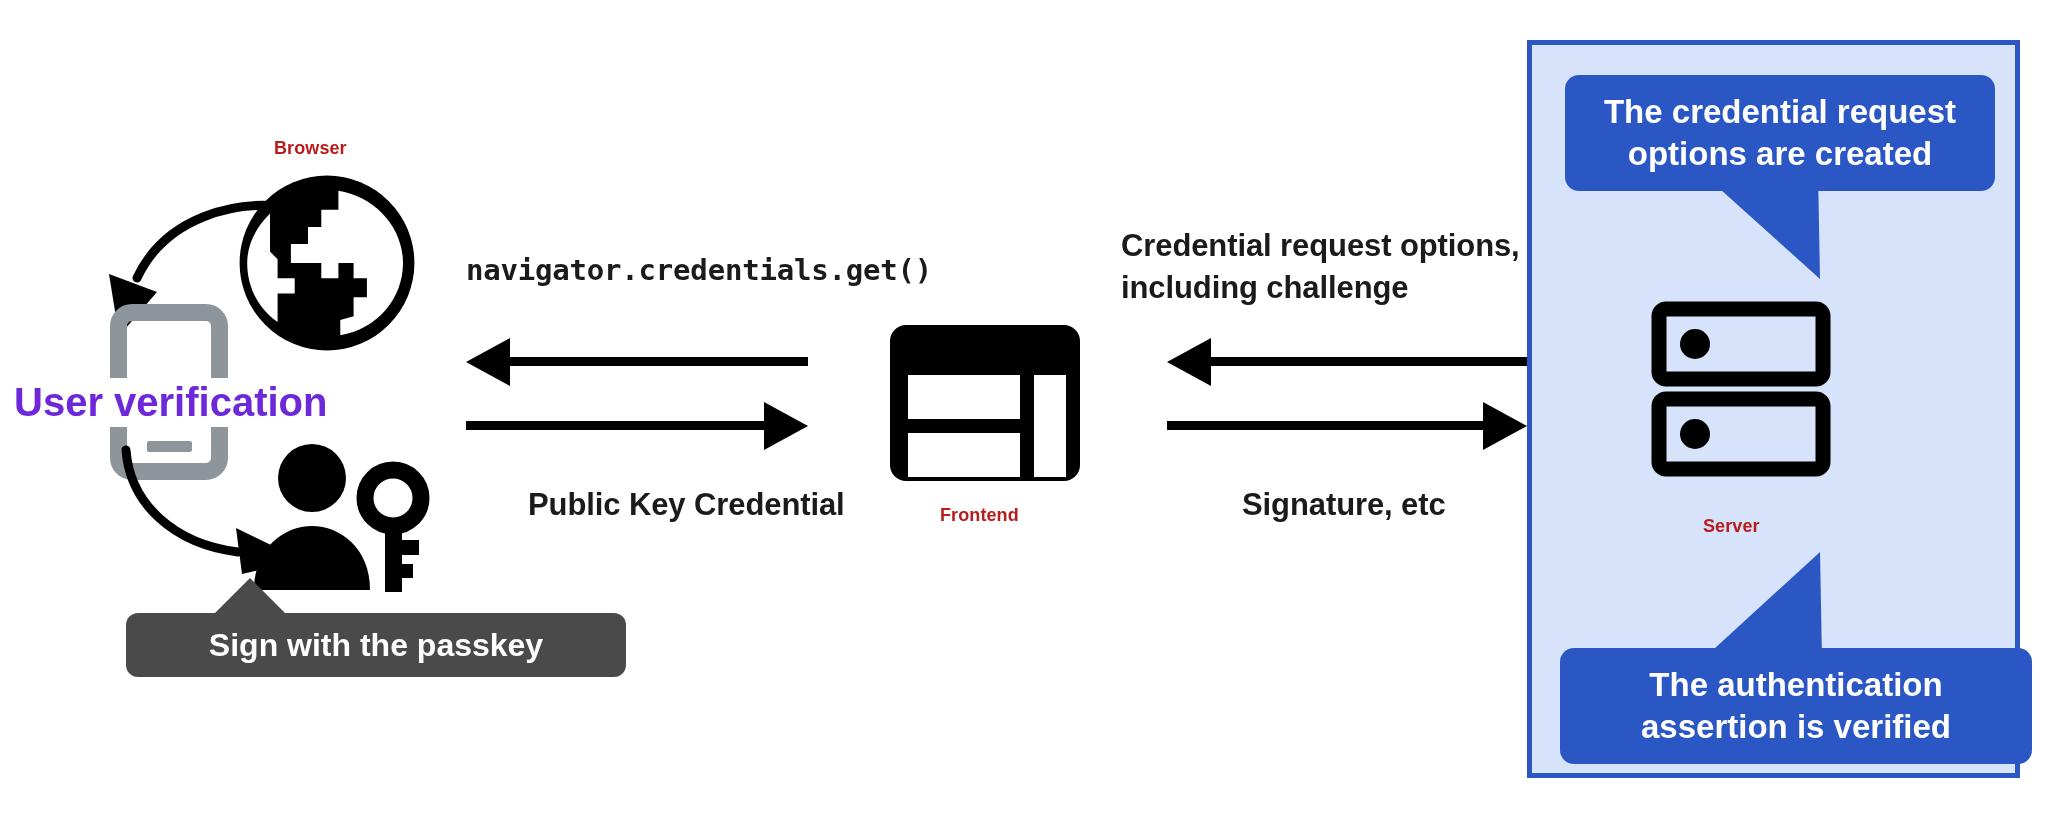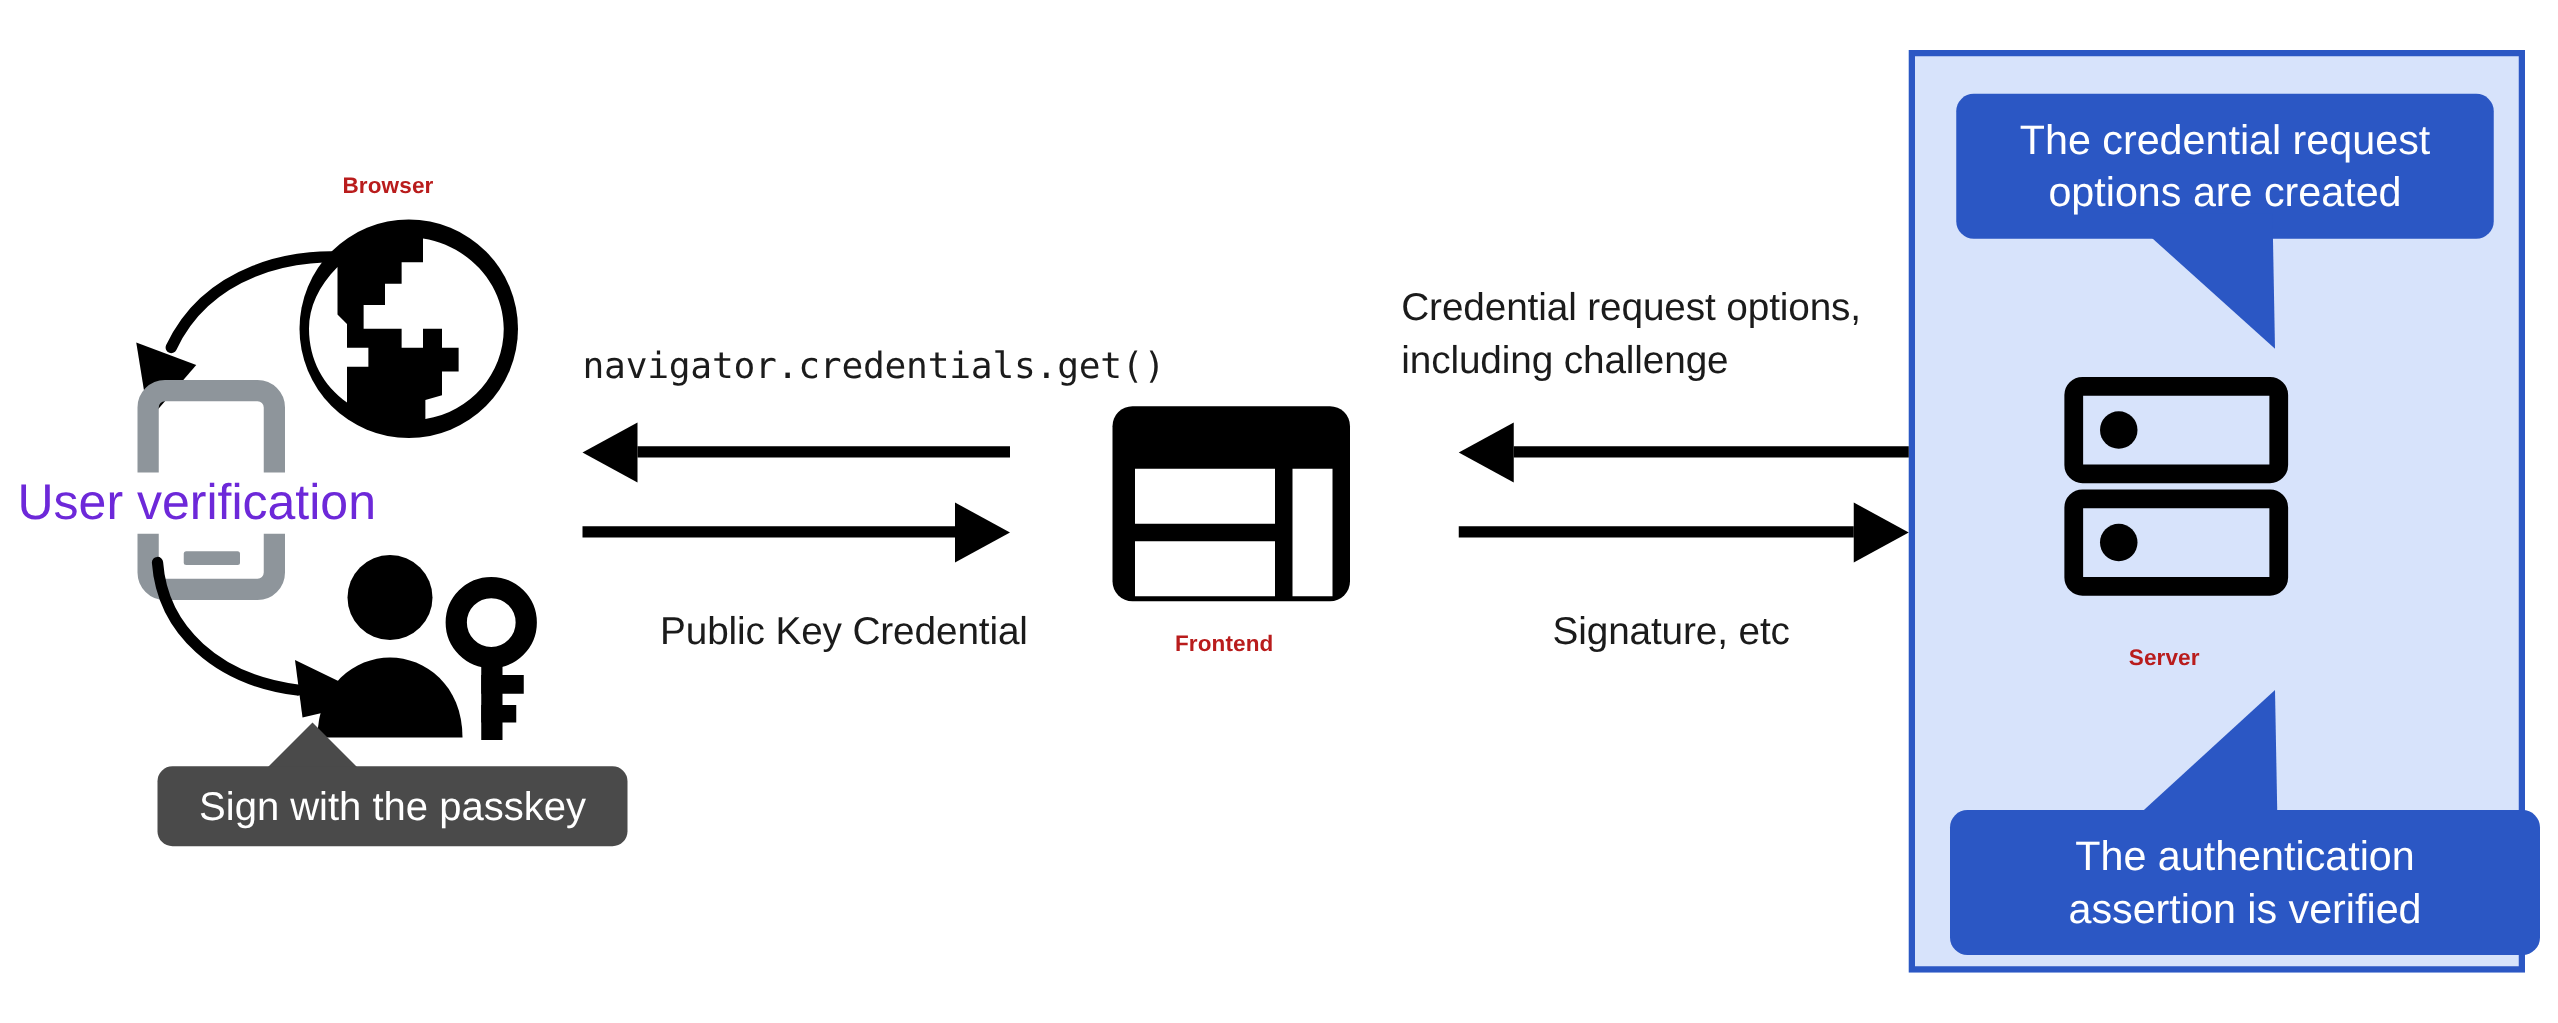--- a/index.html
+++ b/index.html
@@ -11,21 +11,21 @@
     font-family: "Liberation Sans", sans-serif;
     -webkit-font-smoothing: antialiased;
   }
   #canvas {
     position: relative;
     width: 2046px;
     height: 818px;
     background: #ffffff;
     overflow: hidden;
   }
-  .abs { position: absolute; }
+  .abs { position: absolute; font-weight: bold; }
 
   
   .label {
     color: #1b1b1b;
     font-size: 31px;
     line-height: 1.34;
     white-space: pre-line;
     letter-spacing: -0.1px;
   }
   .label-bold {
@@ -62,21 +62,21 @@
     text-align: center;
     padding: 16px 22px;
     box-sizing: border-box;
     white-space: pre-line;
   }
 
   
   #passkey-tip {
     left: 126px;
     top: 613px;
-    width: 376px;
+    width: 500px;
     height: 64px;
     background: #4a4a4a;
     color: #ffffff;
     border-radius: 12px;
     font-size: 32px;
     line-height: 64px;
     text-align: center;
     box-sizing: border-box;
   }
   #passkey-tip-tail {
@@ -191,21 +191,21 @@
       <circle cx="143" cy="58" r="28" fill="none" stroke="#000000" stroke-width="17"></circle>
       <rect x="135" y="80" width="17" height="72" fill="#000000"></rect>
       <rect x="135" y="100" width="34" height="15" fill="#000000"></rect>
       <rect x="135" y="124" width="28" height="14" fill="#000000"></rect>
     </svg>
   </div>
 
   <div class="abs" id="passkey-tip-tail"></div>
   <div class="abs" id="passkey-tip">Sign with the passkey</div>
 
-  <div class="abs label-mono" style="left:466px; top:275px;text-align:center;">navigator.credentials.get()</div>
+  <div class="abs label-mono" style="left:466px; top:253px;text-align:center;">navigator.credentials.get()</div>
 
   <div class="abs" style="left:466px; top:338px;">
     <div class="abs arrow-head-left" style="left:0px; top:0px;"></div>
     <div class="abs arrow-shaft" style="left:44px; top:19px; width:298px;"></div>
   </div>
 
   <div class="abs" style="left:466px; top:402px;">
     <div class="abs arrow-shaft" style="left:0px; top:19px; width:298px;"></div>
     <div class="abs arrow-head-right" style="left:298px; top:0px;"></div>
   </div>

